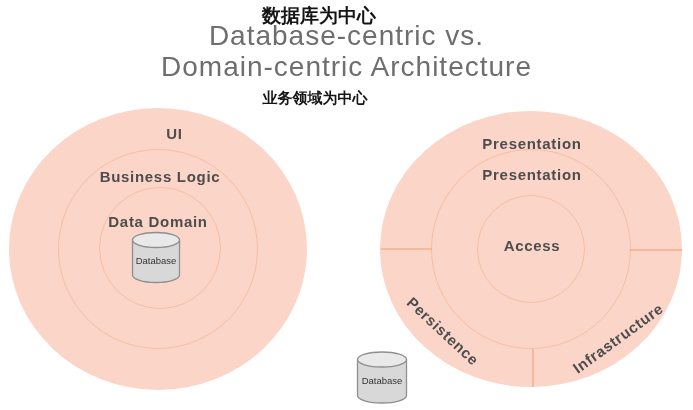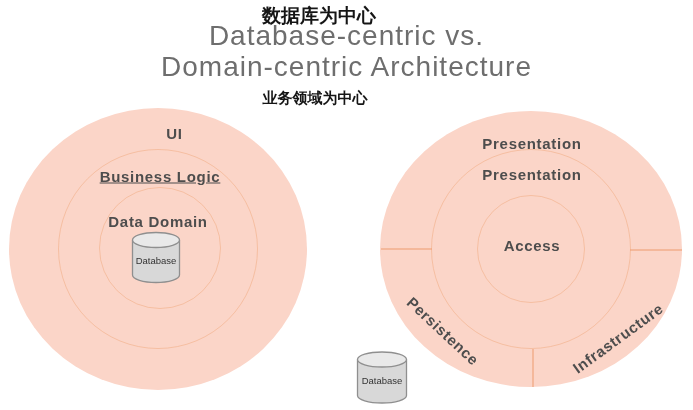--- a/index.html
+++ b/index.html
@@ -50,21 +50,21 @@
   </div>
 
   <div class="annotation bottom" style="left:315px; top:89px;">业务领域为中心</div>
 
   <div>
     <div class="circle fill" style="left:9px; top:108px; width:298px; height:282px;"></div>
     <div class="circle ring" style="left:58px; top:149px; width:200px; height:200px;"></div>
     <div class="circle ring" style="left:99px; top:187px; width:122px; height:122px;"></div>
 
     <div class="ring-label" style="left:158px; top:133px;padding-left:33px;">UI</div>
-    <div class="ring-label" style="left:160px; top:176px;text-decoration:underline;">Business Logic</div>
+    <div class="ring-label" style="left:160px; top:176px;">Business Logic</div>
     <div class="ring-label" style="left:158px; top:221px;">Data Domain</div>
 
     <svg class="cyl" style="left:130px; top:231px;" width="52" height="53" viewBox="0 0 52 53">
       <path d="M2.5 9 L2.5 44 A23.5 7.5 0 0 0 49.5 44 L49.5 9" fill="#d8d8d8" stroke="#8f8f8f" stroke-width="1.3"></path>
       <ellipse cx="26" cy="9" rx="23.5" ry="7.5" fill="#e9e9e9" stroke="#8f8f8f" stroke-width="1.3"></ellipse>
       <text x="26" y="33" text-anchor="middle">Database</text>
     </svg>
   </div>
 
   <div>

